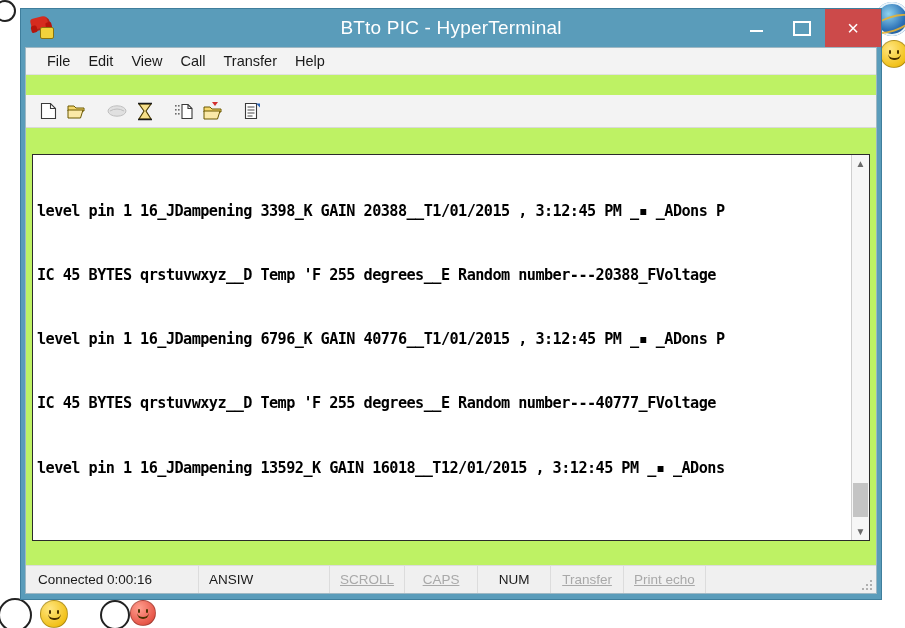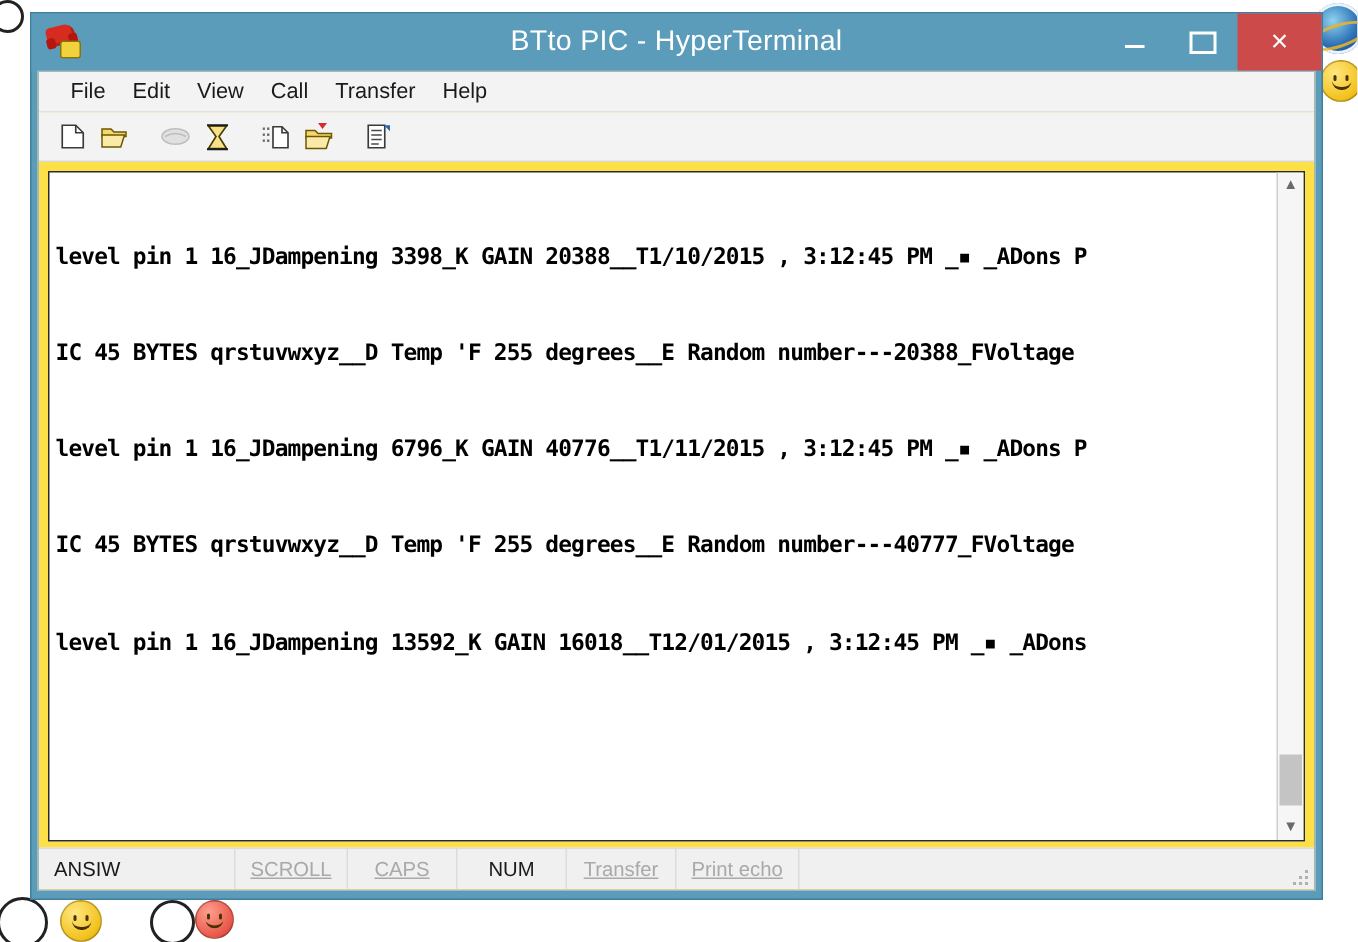--- a/index.html
+++ b/index.html
@@ -168,25 +168,26 @@
   .max-glyph {
     width: 14px; height: 11px;
     border: 2px solid #fff;
     display: block;
   }
 
   
   .client {
     flex: 1 1 auto;
     margin: 0 4px 5px 4px;
-    background: #fde047;
+    background: #bef264;
     border: 1px solid #9fb8c4;
     display: flex;
     flex-direction: column;
     overflow: hidden;
+    gap: 20px;
   }
 
   .menubar {
     height: 26px;
     flex: 0 0 26px;
     display: flex;
     align-items: center;
     padding-left: 12px;
     background: #f3f3f3;
     border-bottom: 1px solid #e1e1e1;
@@ -412,23 +413,23 @@
           <g stroke="#4a4a4a" stroke-width="1">
             <path d="M3.5 5h7M3.5 8h7M3.5 11h7M3.5 14h5"></path>
           </g>
           <path d="M12 1.5h4v4z" fill="#2a63b5"></path>
         </svg>
       </div>
     </div>
 
     <div class="term-wrap">
       <div class="terminal">
-        <div class="term-line">level pin 1 16_JDampening 3398_K GAIN 20388__T1/10/2015 , 3:12:45 PM _▪ _ADons P</div>
+        <div class="term-line">level pin 1 16_JDampening 3398_K GAIN 20388__T1/01/2015 , 3:12:45 PM _▪ _ADons P</div>
         <div class="term-line">IC 45 BYTES qrstuvwxyz__D Temp 'F 255 degrees__E Random number---20388_FVoltage</div>
-        <div class="term-line">level pin 1 16_JDampening 6796_K GAIN 40776__T1/11/2015 , 3:12:45 PM _▪ _ADons P</div>
+        <div class="term-line">level pin 1 16_JDampening 6796_K GAIN 40776__T1/01/2015 , 3:12:45 PM _▪ _ADons P</div>
         <div class="term-line">IC 45 BYTES qrstuvwxyz__D Temp 'F 255 degrees__E Random number---40777_FVoltage</div>
         <div class="term-line">level pin 1 16_JDampening 13592_K GAIN 16018__T12/01/2015 , 3:12:45 PM _▪ _ADons</div>
         
         
         
         
         
         
         
         
@@ -445,20 +446,21 @@
       <div class="scrollbar">
         <div class="sb-arrow">▲</div>
         <div class="sb-track">
           <div class="sb-thumb"></div>
         </div>
         <div class="sb-arrow">▼</div>
       </div>
     </div>
 
     <div class="statusbar">
+      <div class="sb-cell connected">Connected 0:00:16</div>
       <div class="sb-cell ansi">ANSIW</div>
       <div class="sb-cell ind dim">SCROLL</div>
       <div class="sb-cell ind dim">CAPS</div>
       <div class="sb-cell ind">NUM</div>
       <div class="sb-cell ind dim">Transfer</div>
       <div class="sb-cell ind dim">Print echo</div>
       <div class="sb-cell filler">
         <span class="grip">
           <i style="right:0;bottom:0;"></i>
             <i style="right:4px;bottom:0;"></i>

